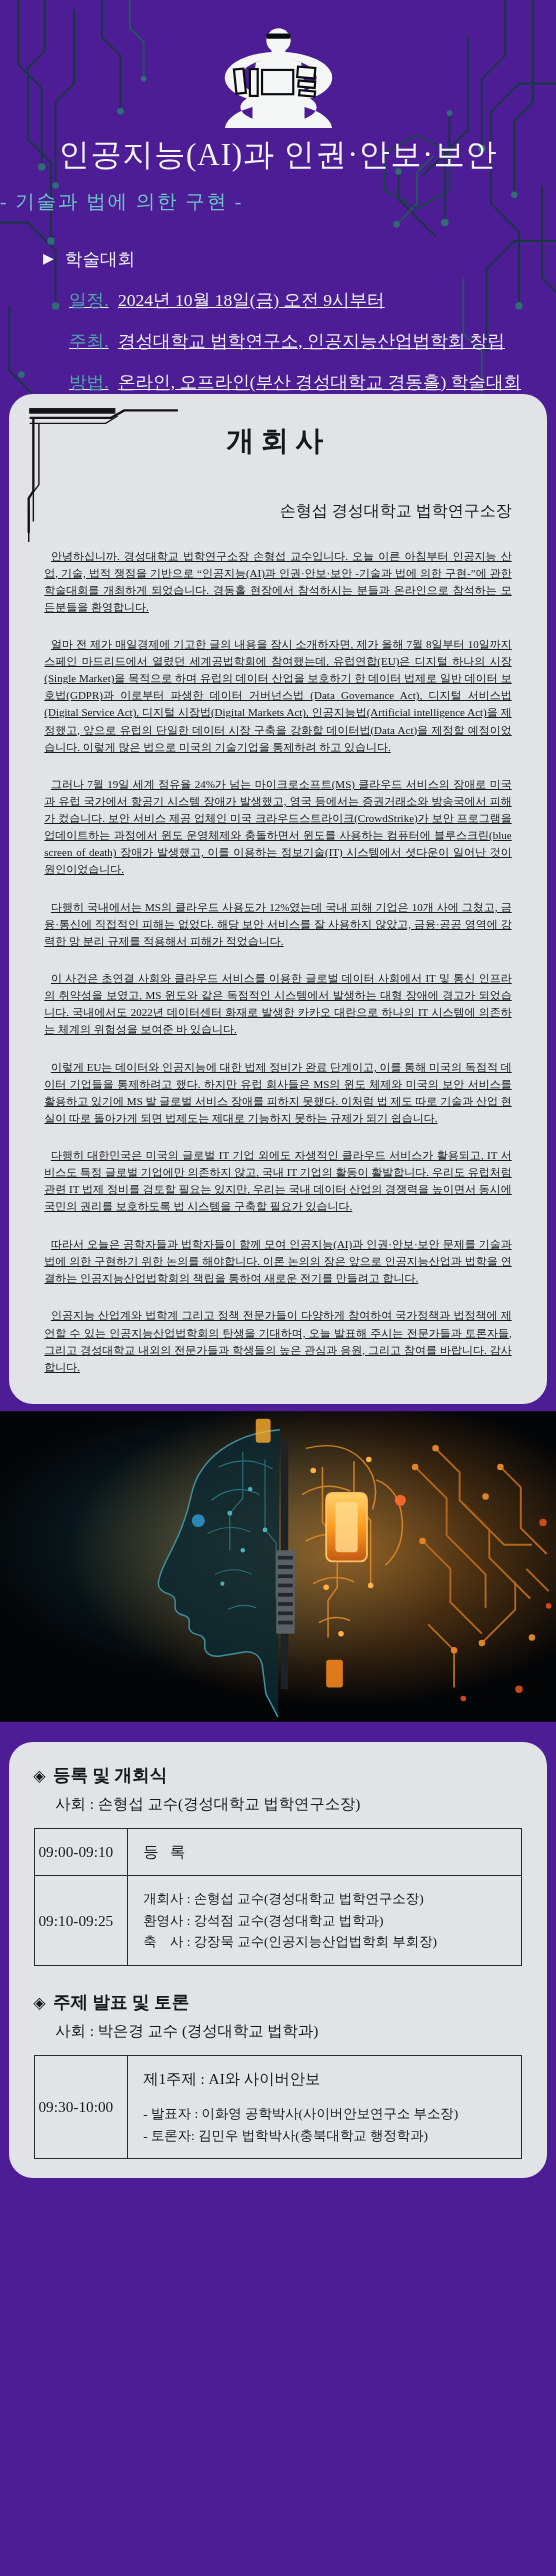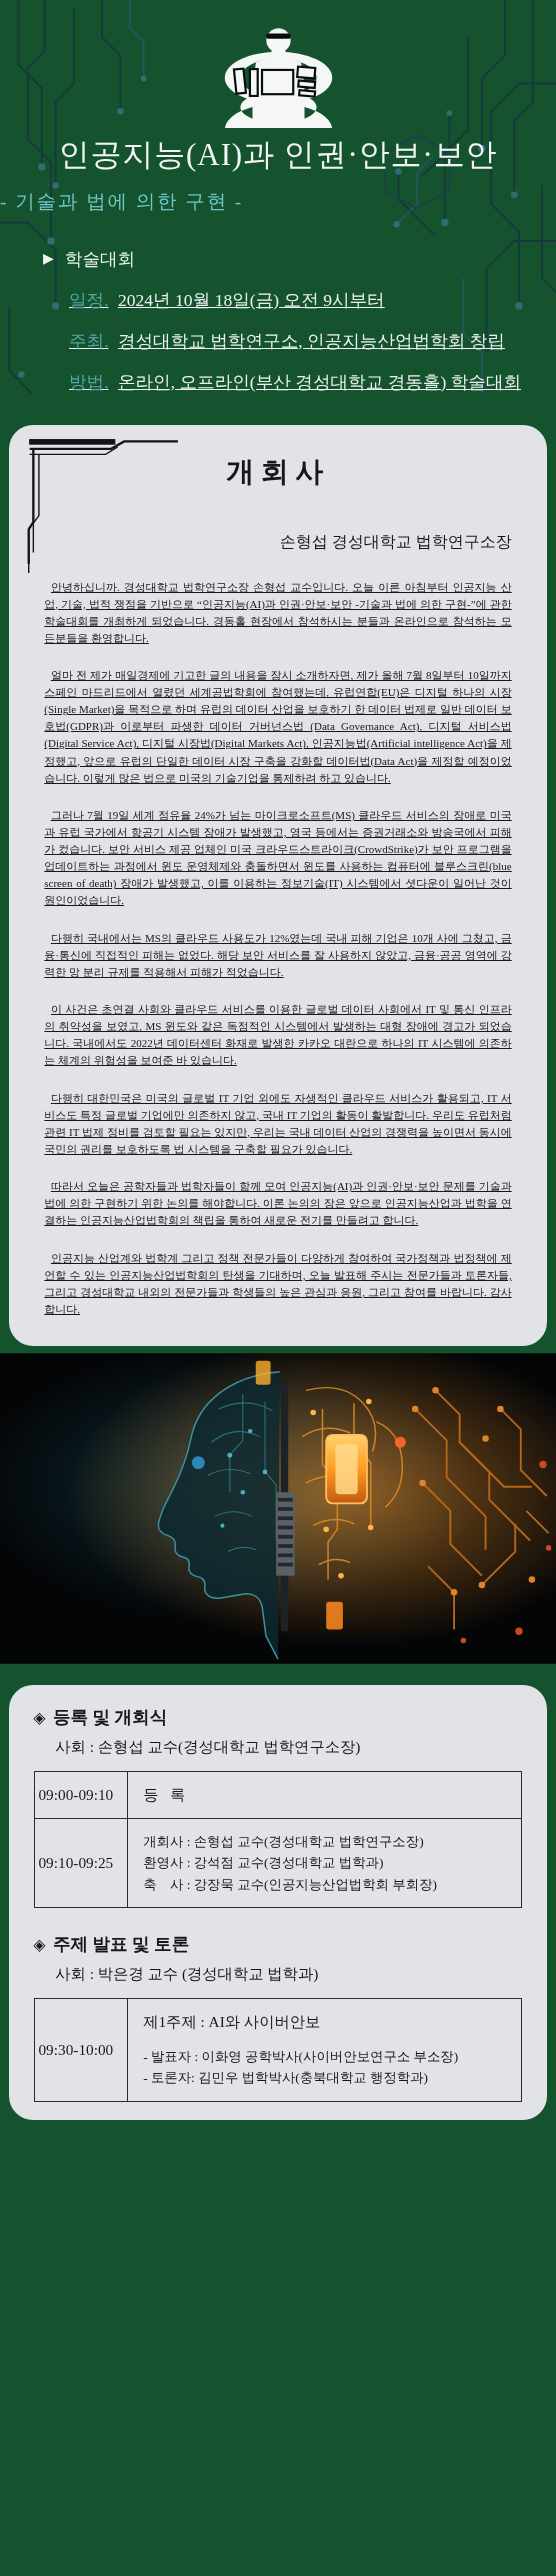--- a/index.html
+++ b/index.html
@@ -1,33 +1,33 @@
 <!DOCTYPE html>
 <html style="font-size:15px"><head>
 <meta charset="utf-8">
 <style>
   html,body{margin:0;padding:0;background:#050a0b;}
-  .page{width:556px;height:2576px;position:relative;overflow:hidden;background:#14532d;
+  .page{width:556px;height:2576px;position:relative;overflow:hidden;background:#4c1d95;
         font-family:"Liberation Serif","DejaVu Serif",serif;}
   
   .hero{position:relative;height:394px;}
   .bg-circuit{position:absolute;inset:0;width:100%;height:100%;}
   .hero-inner{position:relative;z-index:2;}
   .hero-icon-wrap{display:flex;justify-content:center;padding-top:24px;}
   .hero-title{color:#f3f5f5;font-size:31px;text-align:center;margin-top:5.6px;letter-spacing:0.9px;}
   .hero-subtitle{color:#6cc6c8;font-size:19.5px;text-align:left;margin-top:12px;letter-spacing:1.9px;}
   .event-info{margin:32px 0 0 43px;color:#edf1f1;font-size:17.6px;}
   .event-head{display:flex;align-items:center;gap:11px;margin-bottom:15px;}
   .tri{color:#f0f3f3;font-size:14px;}
   .info-row{padding-left:26px;margin-top:17px;text-decoration:underline;}
   .info-label{color:#53a7aa;margin-right:9.3px;}
   .info-value{color:#edf1f1;}
   
   .card{margin:0 9.3px;background:#e2e3e6;border-radius:24px;color:#17181a;position:relative;}
-  .card.opening{padding:24px 35px 28px;margin-top:31px;}
+  .card.opening{padding:24px 35px 28px;}
   .corner-deco{position:absolute;top:9.3px;left:13px;}
   .opening-title{text-align:center;font-size:28px;font-weight:bold;letter-spacing:6.5px;margin-top:3.7px;}
   .opening-author{text-align:right;font-size:16px;margin:41px 0 26px;}
   .opening-body p{font-size:11px;line-height:1.55;text-align:justify;margin:0 0 20.4px;text-indent:0.6em;text-decoration:underline;}
   .opening-body p:last-child{margin-bottom:0;}
   
   .ai-image{display:block;margin:7.4px 0 20.4px;}
   
   .card.schedule{padding:20.4px 22px 18.5px;}
   .sec-head{font-size:17.6px;margin:13px 0 7.4px 1.9px;font-weight:bold;}
@@ -138,20 +138,21 @@
       </g>
     </svg>
     <div class="opening-title">개회사</div>
     <div class="opening-author">손형섭 경성대학교 법학연구소장</div>
     <div class="opening-body">
         <p>안녕하십니까. 경성대학교 법학연구소장 손형섭 교수입니다. 오늘 이른 아침부터 인공지능 산업, 기술, 법적 쟁점을 기반으로 “인공지능(AI)과 인권·안보·보안 -기술과 법에 의한 구현-”에 관한 학술대회를 개최하게 되었습니다. 경동홀 현장에서 참석하시는 분들과 온라인으로 참석하는 모든분들을 환영합니다.</p>
         <p>얼마 전 제가 매일경제에 기고한 글의 내용을 잠시 소개하자면, 제가 올해 7월 8일부터 10일까지 스페인 마드리드에서 열렸던 세계공법학회에 참여했는데, 유럽연합(EU)은 디지털 하나의 시장(Single Market)을 목적으로 하며 유럽의 데이터 산업을 보호하기 한 데이터 법제로 일반 데이터 보호법(GDPR)과 이로부터 파생한 데이터 거버넌스법 (Data Governance Act), 디지털 서비스법(Digital Service Act), 디지털 시장법(Digital Markets Act), 인공지능법(Artificial intelligence Act)을 제정했고, 앞으로 유럽의 단일한 데이터 시장 구축을 강화할 데이터법(Data Act)을 제정할 예정이었습니다. 이렇게 많은 법으로 미국의 기술기업을 통제하려 하고 있습니다.</p>
         <p>그러나 7월 19일 세계 점유율 24%가 넘는 마이크로소프트(MS) 클라우드 서비스의 장애로 미국과 유럽 국가에서 항공기 시스템 장애가 발생했고, 영국 등에서는 증권거래소와 방송국에서 피해가 컸습니다. 보안 서비스 제공 업체인 미국 크라우드스트라이크(CrowdStrike)가 보안 프로그램을 업데이트하는 과정에서 윈도 운영체제와 충돌하면서 윈도를 사용하는 컴퓨터에 블루스크린(blue screen of death) 장애가 발생했고, 이를 이용하는 정보기술(IT) 시스템에서 셧다운이 일어난 것이 원인이었습니다.</p>
         <p>다행히 국내에서는 MS의 클라우드 사용도가 12%였는데 국내 피해 기업은 10개 사에 그쳤고, 금융·통신에 직접적인 피해는 없었다. 해당 보안 서비스를 잘 사용하지 않았고, 금융·공공 영역에 강력한 망 분리 규제를 적용해서 피해가 적었습니다.</p>
         <p>이 사건은 초연결 사회와 클라우드 서비스를 이용한 글로벌 데이터 사회에서 IT 및 통신 인프라의 취약성을 보였고, MS 윈도와 같은 독점적인 시스템에서 발생하는 대형 장애에 경고가 되었습니다. 국내에서도 2022년 데이터센터 화재로 발생한 카카오 대란으로 하나의 IT 시스템에 의존하는 체계의 위험성을 보여준 바 있습니다.</p>
+        <p>이렇게 EU는 데이터와 인공지능에 대한 법제 정비가 완료 단계이고, 이를 통해 미국의 독점적 데이터 기업들을 통제하려고 했다. 하지만 유럽 회사들은 MS의 윈도 체제와 미국의 보안 서비스를 활용하고 있기에 MS 발 글로벌 서비스 장애를 피하지 못했다. 이처럼 법 제도 따로 기술과 산업 현실이 따로 돌아가게 되면 법제도는 제대로 기능하지 못하는 규제가 되기 쉽습니다.</p>
         <p>다행히 대한민국은 미국의 글로벌 IT 기업 외에도 자생적인 클라우드 서비스가 활용되고, IT 서비스도 특정 글로벌 기업에만 의존하지 않고, 국내 IT 기업의 활동이 활발합니다. 우리도 유럽처럼 관련 IT 법제 정비를 검토할 필요는 있지만, 우리는 국내 데이터 산업의 경쟁력을 높이면서 동시에 국민의 권리를 보호하도록 법 시스템을 구축할 필요가 있습니다.</p>
         <p>따라서 오늘은 공학자들과 법학자들이 함께 모여 인공지능(AI)과 인권·안보·보안 문제를 기술과 법에 의한 구현하기 위한 논의를 해야합니다. 이론 논의의 장은 앞으로 인공지능산업과 법학을 연결하는 인공지능산업법학회의 책립을 통하여 새로운 전기를 만들려고 합니다.</p>
         <p>인공지능 산업계와 법학계 그리고 정책 전문가들이 다양하게 참여하여 국가정책과 법정책에 제언할 수 있는 인공지능산업법학회의 탄생을 기대하며, 오늘 발표해 주시는 전문가들과 토론자들, 그리고 경성대학교 내외의 전문가들과 학생들의 높은 관심과 응원, 그리고 참여를 바랍니다. 감사합니다.</p>
       </div>
   </div>
 
   <svg class="ai-image" width="556" height="311" viewBox="0 0 600 335">
     <defs>
       <radialGradient id="gOrange" cx="0.62" cy="0.45" r="0.5">
         <stop offset="0" stop-color="#ff9d2e" stop-opacity="0.55"></stop>

